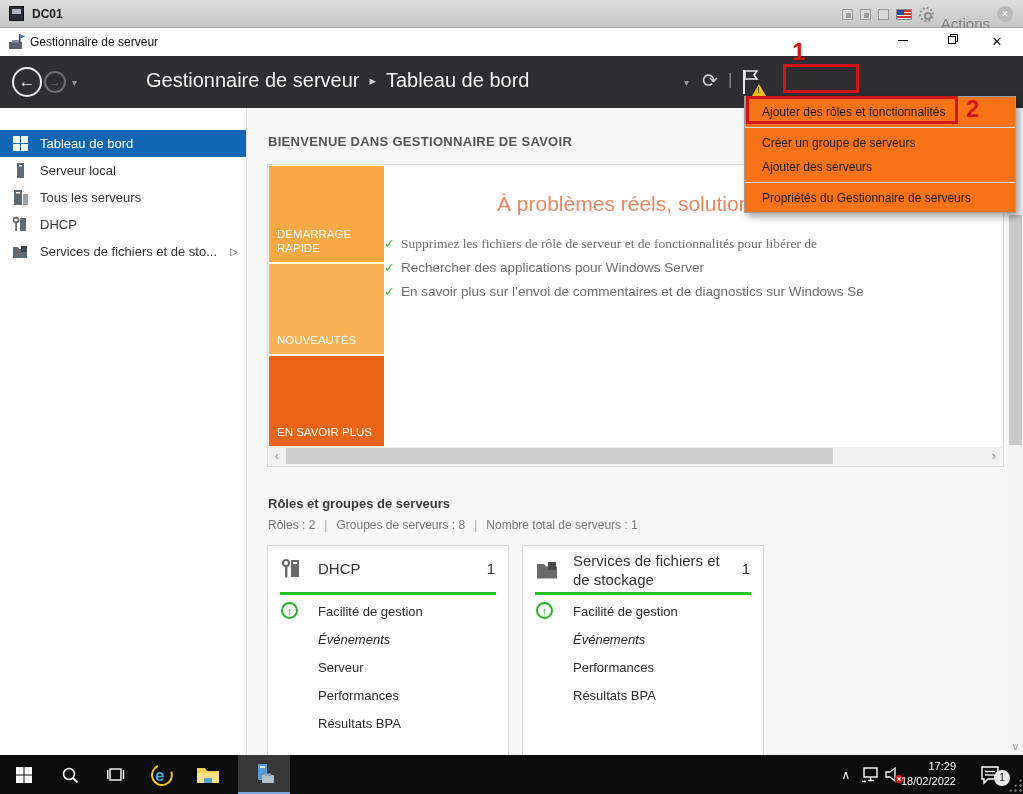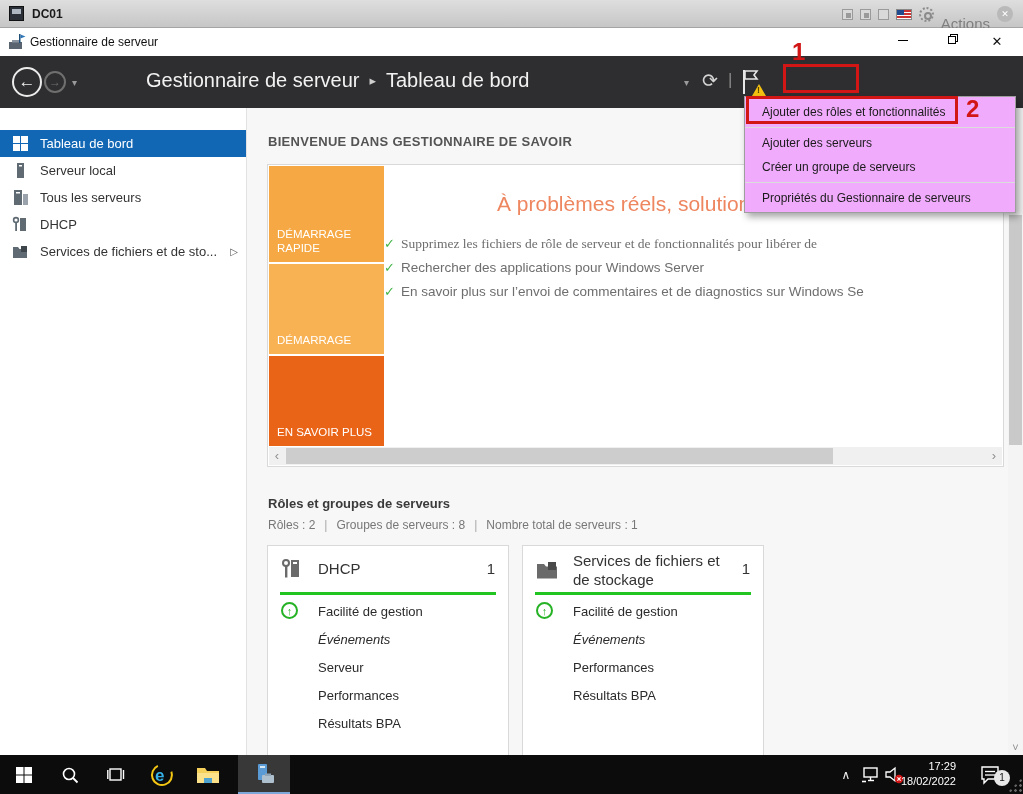--- a/index.html
+++ b/index.html
@@ -47,21 +47,21 @@
   .nav-pipe { position:absolute; left:728px; top:14px; color:#8a8a8a; font-size:17px; }
   .nav-flag { position:absolute; left:740px; top:12px; width:26px; height:28px; }
   .warn-tri { position:absolute; left:12px; top:16px; width:0; height:0; border-left:7px solid transparent;
     border-right:7px solid transparent; border-bottom:12px solid #f5c211; }
   .warn-tri::after { content:"!"; position:absolute; left:-2px; top:1px; font-size:9px; font-weight:bold; color:#5a4500; }
   .nav-menu { position:absolute; top:66px; height:24px; line-height:24px; font-size:12.5px; color:#fff; padding:0 9px; }
   .m-gerer { left:786px; background:#1d5fbb; width:70px; text-align:center; padding:0; }
   .m-outils { left:866px; } .m-afficher { left:916px; } .m-aide { left:972px; }
 
   
-  .dropdown { position:absolute; left:744px; top:96px; width:272px; background:#f0abfc;
+  .dropdown { position:absolute; left:744px; top:96px; width:272px; background:#f97316;
     border:1px solid #9e9e9e; box-shadow:3px 4px 7px rgba(0,0,0,.35); padding:3px 0 2px; z-index:60; }
   .dd-item { height:24px; line-height:24px; padding-left:17px; font-size:12px; color:#1b1b1b; white-space:nowrap; }
   .dd-sep { border-top:1px solid #dcdcdc; margin:3px 0; }
 
   
   .ann { position:absolute; z-index:70; color:#d21616; font-weight:bold; }
   .ann-box { position:absolute; z-index:70; border:3px solid #d21616; }
   .ann-1 { left:792px; top:38px; font-size:24px; }
   .ann-2 { left:966px; top:95px; font-size:24px; }
   .box-gerer { left:783px; top:64px; width:76px; height:29px; }
@@ -225,21 +225,21 @@
         </svg>
         <span>Services de fichiers et de sto...</span>
         <span class="side-expand">▷</span>
       </div>
     </div>
 
     <div class="welcome-title">BIENVENUE DANS GESTIONNAIRE DE SAVOIR</div>
 
     <div class="tile">
       <div class="block blk-1">DÉMARRAGE RAPIDE</div>
-      <div class="block blk-2">DÉMARRAGE</div>
+      <div class="block blk-2">NOUVEAUTÉS</div>
       <div class="block blk-3">EN SAVOIR PLUS</div>
       <div class="headline">À problèmes réels, solutions réelles.</div>
       <div class="bullet bul-0"><span class="chk">✓</span><span>Supprimez les fichiers de rôle de serveur et de fonctionnalités pour libérer de</span></div>
       <div class="bullet bul-1"><span class="chk">✓</span><span>Rechercher des applications pour Windows Server</span></div>
       <div class="bullet bul-2"><span class="chk">✓</span><span>En savoir plus sur l’envoi de commentaires et de diagnostics sur Windows Se</span></div>
       <div class="hscroll">
         <div class="hs-arrow hs-left">‹</div>
         <div class="hs-thumb"></div>
         <div class="hs-arrow hs-right">›</div>
       </div>
@@ -285,22 +285,22 @@
 
     <div class="vscroll">
       <div class="vs-thumb"></div>
       <div class="vs-down">˅</div>
     </div>
   </div>
 
   <div class="dropdown">
     <div class="dd-item">Ajouter des rôles et fonctionnalités</div>
     <div class="dd-sep"></div>
+    <div class="dd-item">Créer un groupe de serveurs</div>
     <div class="dd-item">Ajouter des serveurs</div>
-    <div class="dd-item">Créer un groupe de serveurs</div>
     <div class="dd-sep"></div>
     <div class="dd-item">Propriétés du Gestionnaire de serveurs</div>
   </div>
 
   <div class="ann ann-1">1</div>
   <div class="ann-box box-gerer"></div>
   <div class="ann-box box-item"></div>
   <div class="ann ann-2">2</div>
 
   <div class="taskbar">

